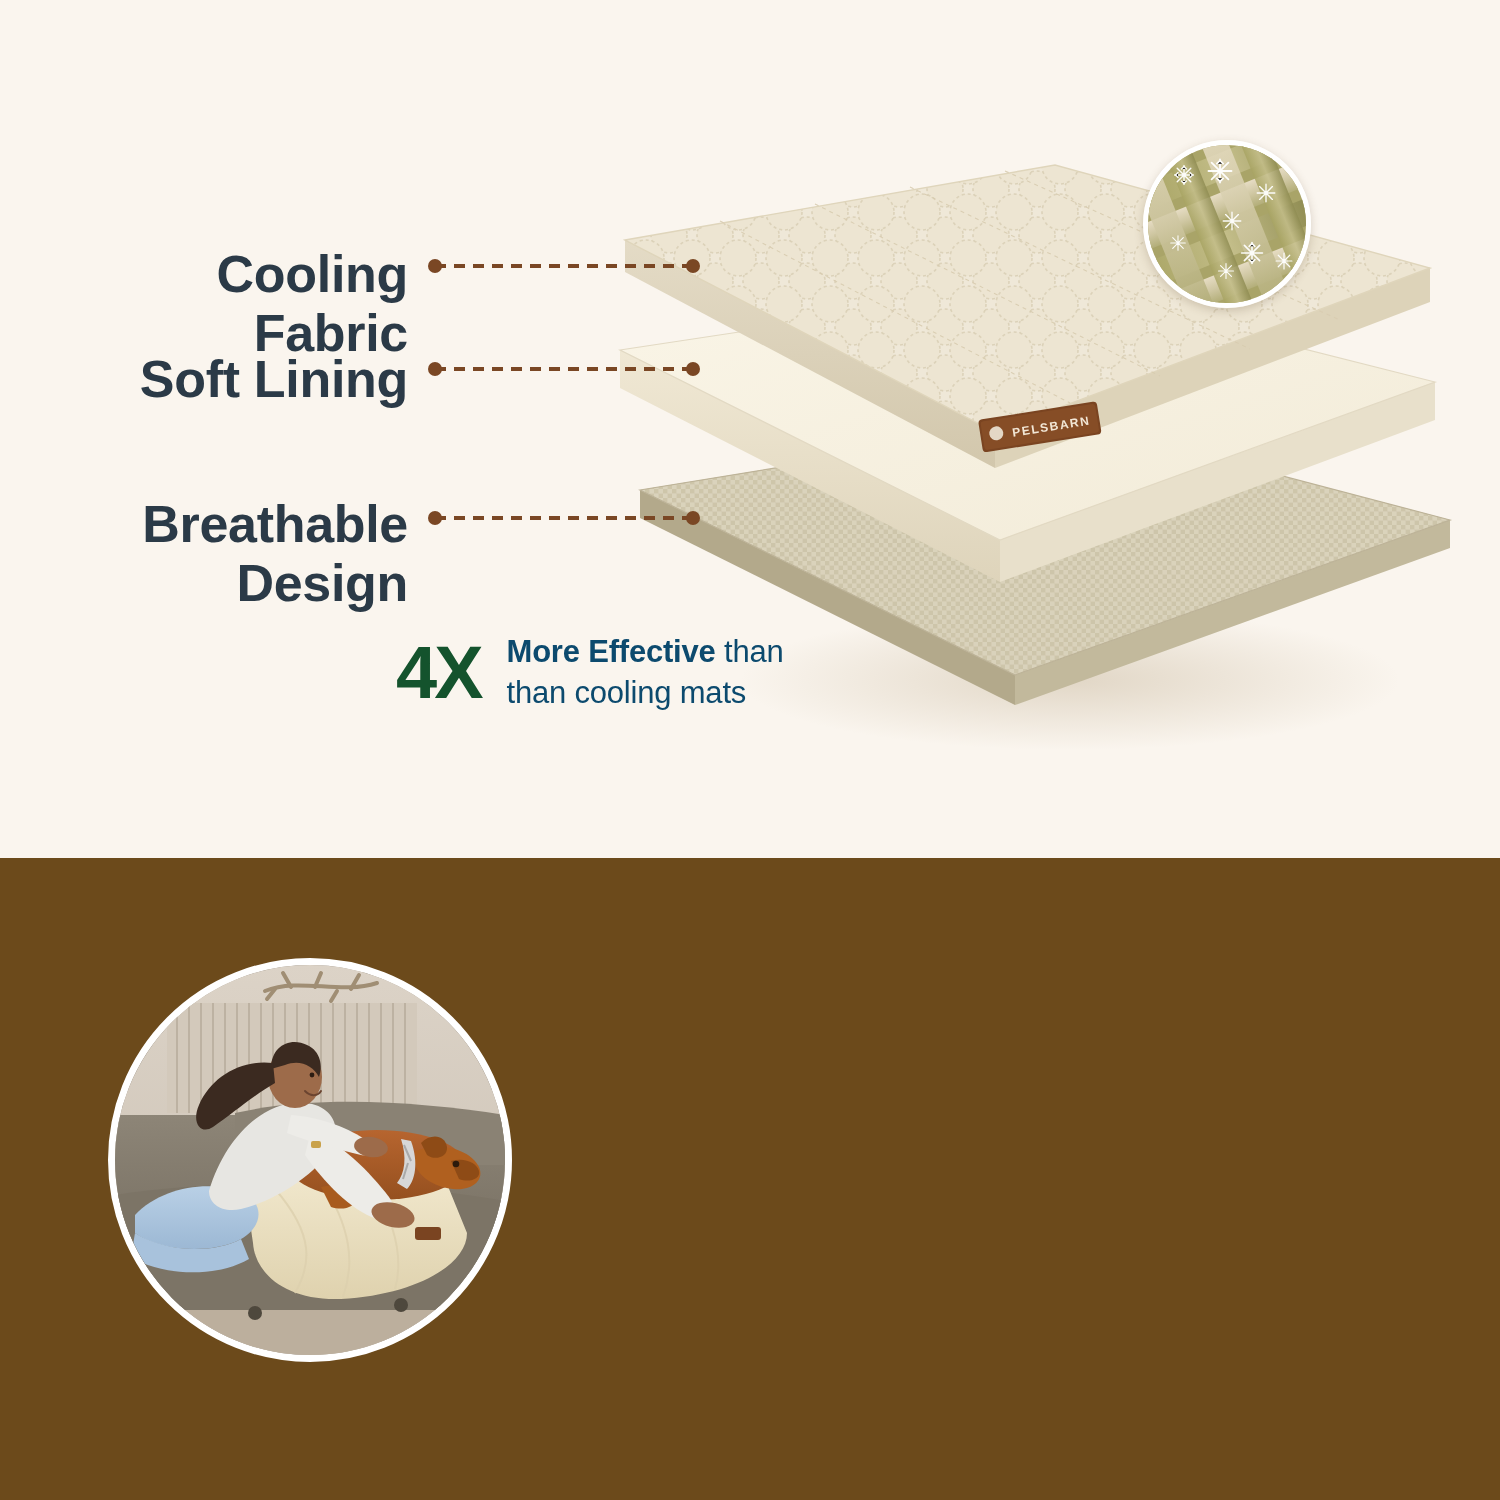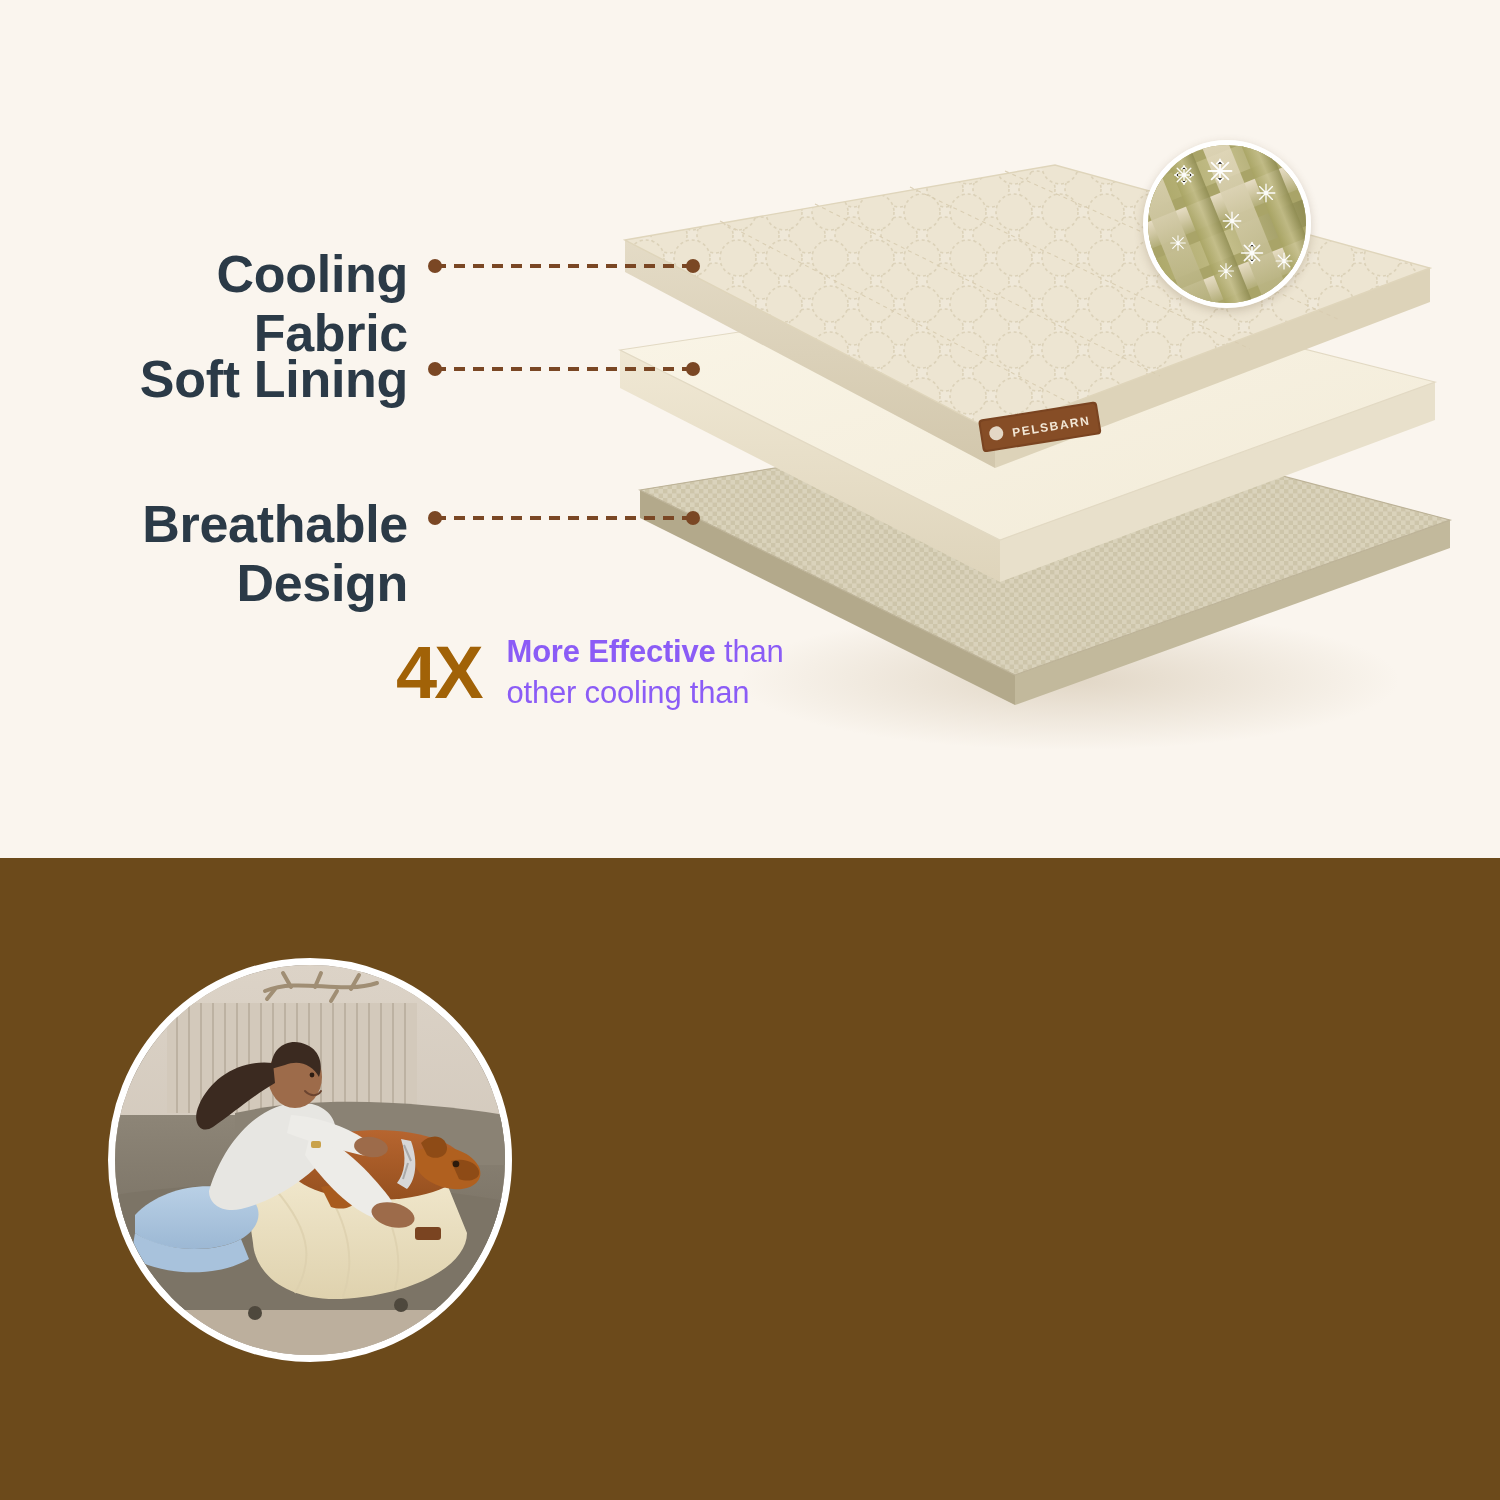--- a/index.html
+++ b/index.html
@@ -47,24 +47,24 @@
   }
   .leader .dot.a { left:0; }
   .leader .dot.b { right:0; }
   #leader-1 { left:428px; top:259px; width:272px; }
   #leader-2 { left:428px; top:362px; width:272px; }
   #leader-3 { left:428px; top:511px; width:272px; }
 
   
   #claim { position:absolute; left:396px; top:632px; display:flex; align-items:center; gap:26px; }
   #claim-multiplier {
-    font-size:74px; font-weight:bold; color:#a16207; letter-spacing:-3px;
+    font-size:74px; font-weight:bold; color:#14532d; letter-spacing:-3px;
     line-height:0.9;
   }
-  #claim-text { font-size:31px; color:#8b5cf6; line-height:1.32; letter-spacing:-0.2px; }
+  #claim-text { font-size:31px; color:#0c4a6e; line-height:1.32; letter-spacing:-0.2px; }
   #claim-text .b { font-weight:bold; }
 
   
   #mat-stack { position:absolute; left:600px; top:120px; width:880px; height:650px; }
   #mat-stack svg { display:block; }
 
   
   #fabric-zoom {
     position:absolute; left:1143px; top:140px; width:168px; height:168px;
     border-radius:50%; border:5px solid #FFFFFF; overflow:hidden;
@@ -251,21 +251,21 @@
     <div id="leader-3" class="leader">
       <span class="dot a"></span>
       <span class="dash"></span>
       <span class="dot b"></span>
     </div>
 
     <div id="claim">
       <div id="claim-multiplier">4X</div>
       <div id="claim-text">
         <span class="b">More Effective</span><span> than</span><br>
-        <span>other cooling than</span>
+        <span>than cooling mats</span>
       </div>
     </div>
   </div>
 
   <div id="bottom-panel">
 
     <div id="photo-circle">
       <svg width="390" height="390" viewBox="0 0 390 390" xmlns="http://www.w3.org/2000/svg">
         <defs>
           <linearGradient id="wallG" x1="0" y1="0" x2="0" y2="1">

